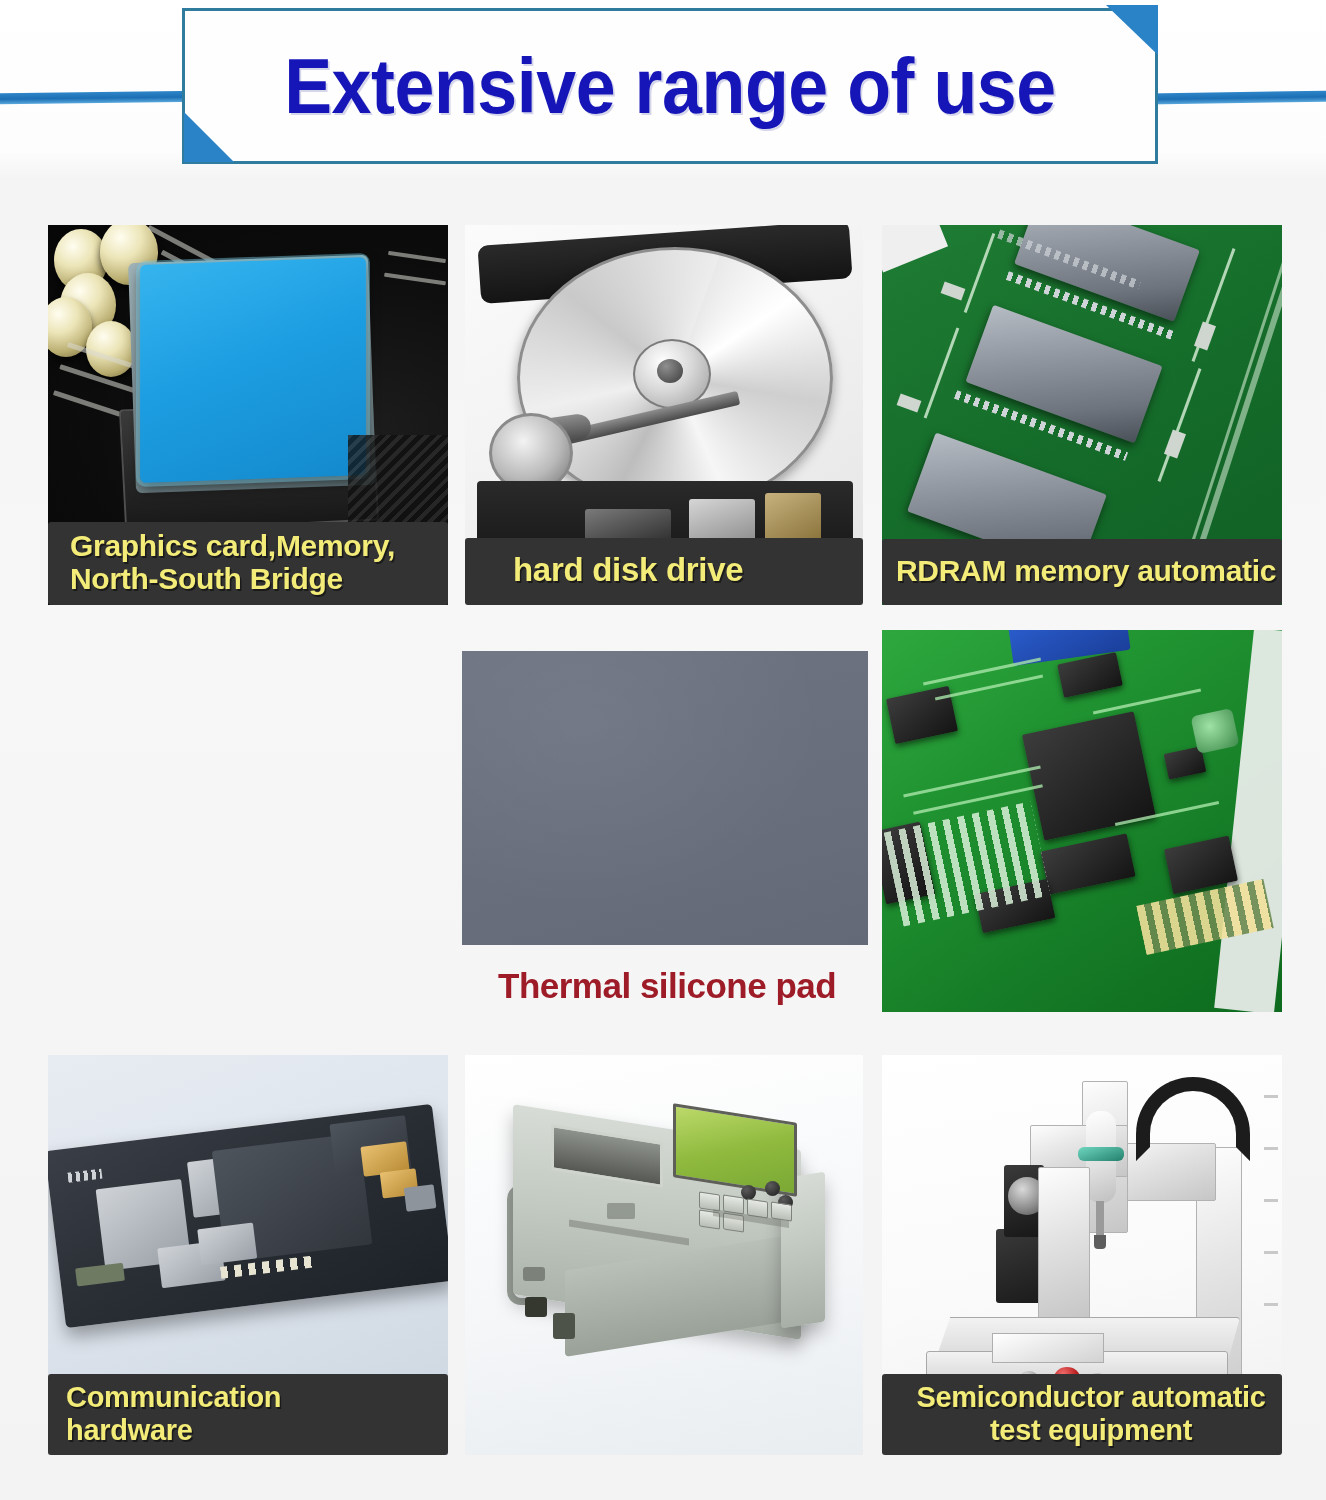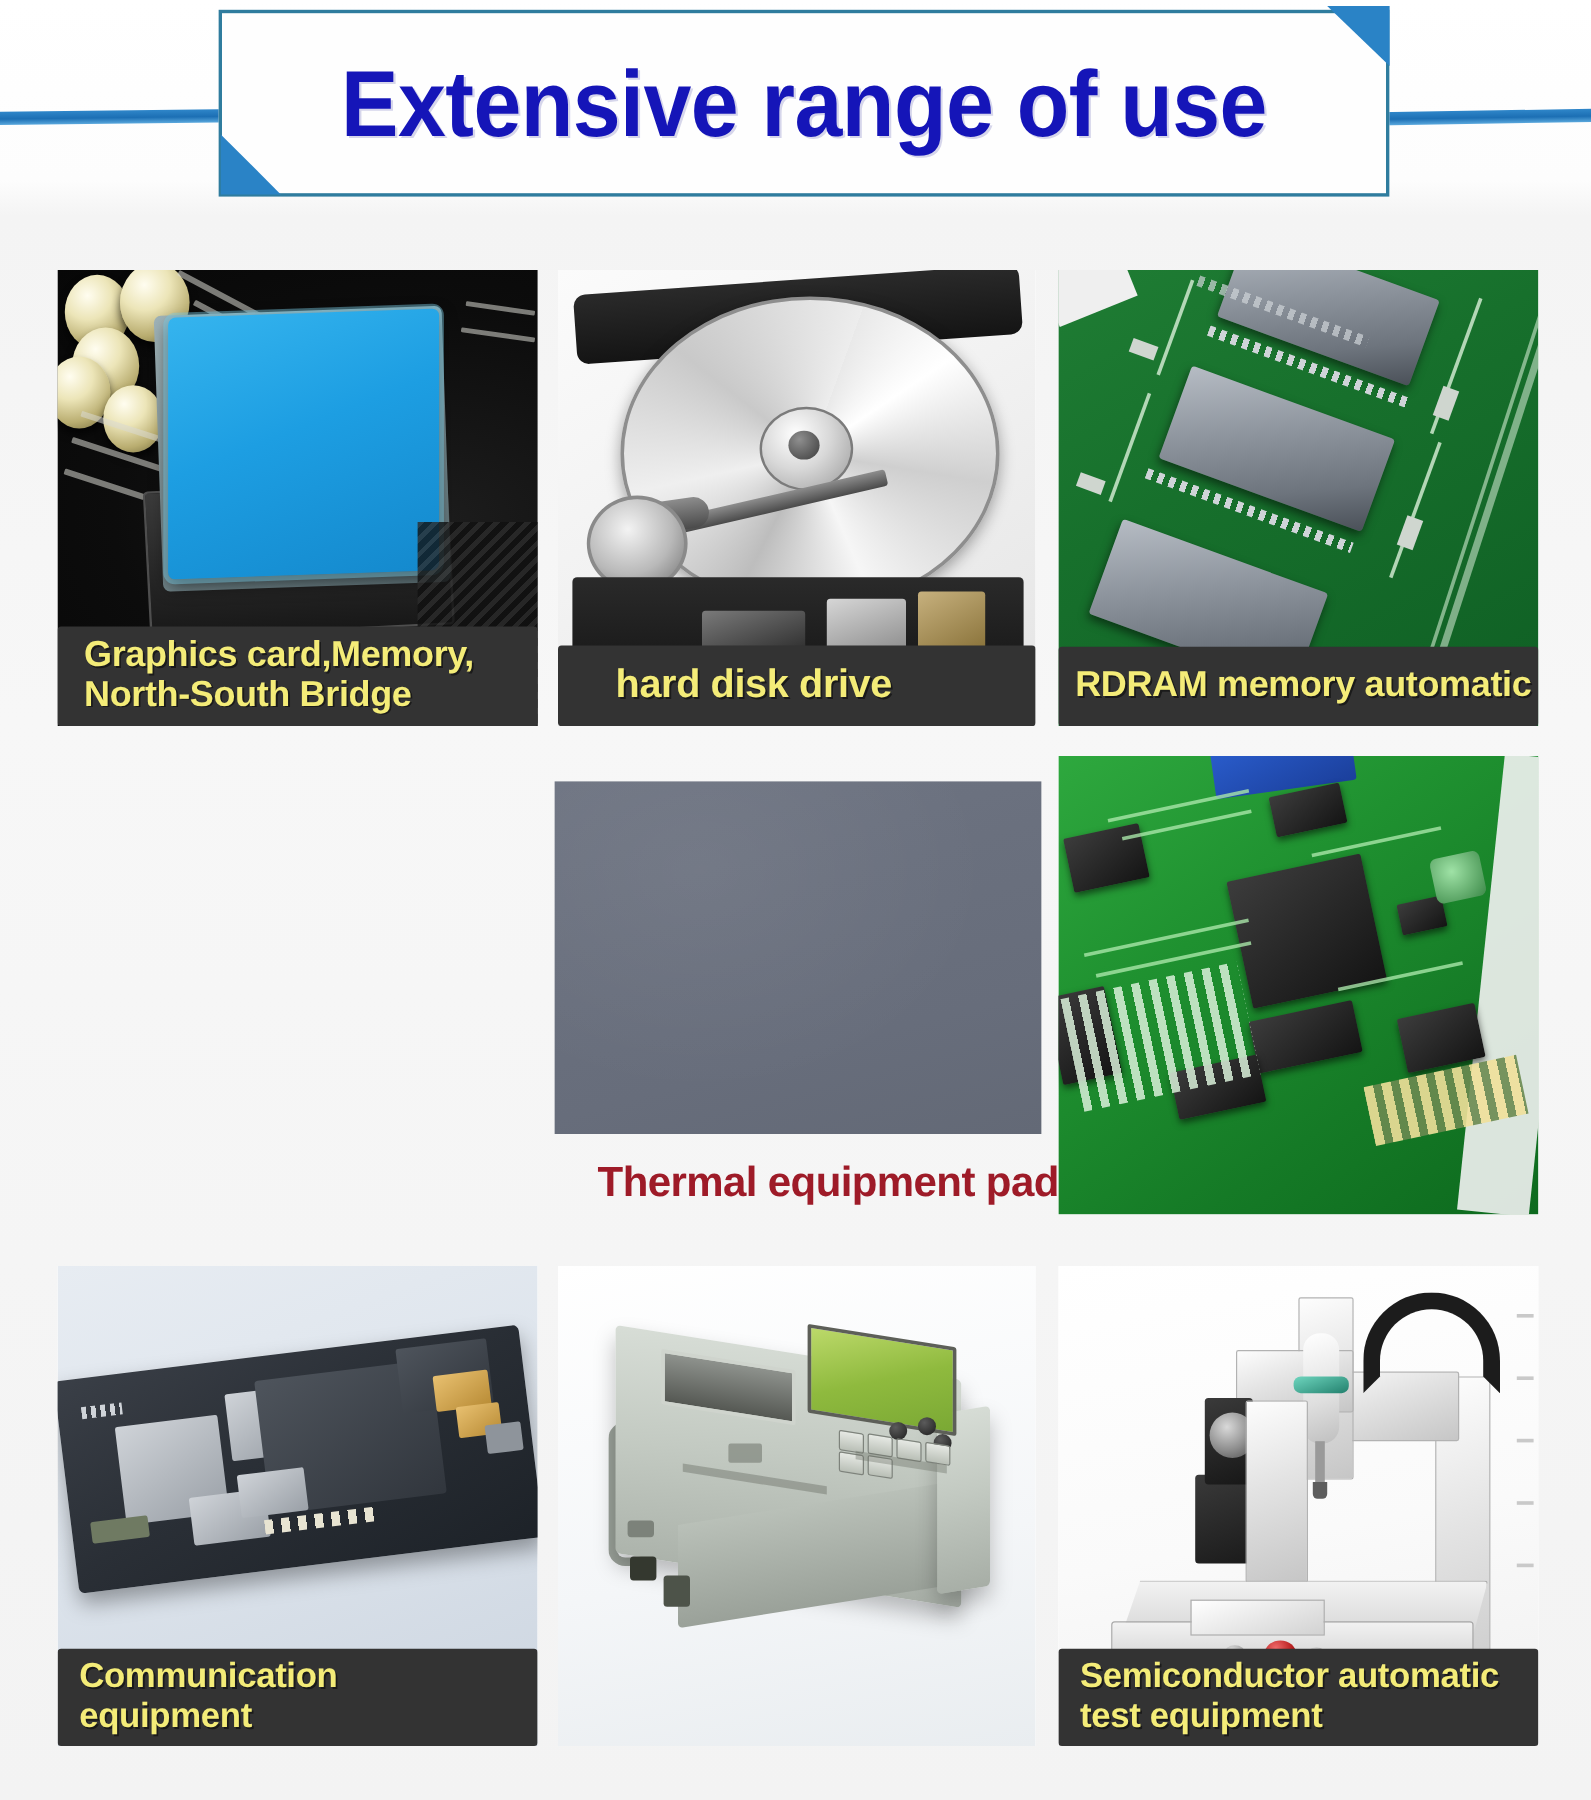--- a/index.html
+++ b/index.html
@@ -407,21 +407,21 @@
 
       <div class="abs" style="left:360px; top:40px; width:6px; height:290px; background:#d8ecd8; opacity:.55; transform:rotate(18deg);"></div>
     </div>
     <div class="caption rdram">RDRAM memory automatic</div>
   </div>
 
 
   <div class="tile" id="tile-thermal-pad" style="left:462px; top:651px; width:406px; height:294px; background:transparent;">
     <div class="pad"></div>
   </div>
-  <div id="caption-thermal-pad" style="left:498px; top:966px;">Thermal equipment pad</div>
+  <div id="caption-thermal-pad" style="left:498px; top:966px;">Thermal silicone pad</div>
 
   <div class="tile" id="tile-auto-pcb" style="left:882px; top:630px; width:400px; height:382px;">
     <div class="photo">
       <div class="abs auto-pcb"></div>
 
       <div class="abs" style="left:128px; top:-18px; width:118px; height:46px;
            background:linear-gradient(160deg,#2b5fd0,#1b3f9b); transform:rotate(-8deg); border-radius:3px;"></div>
 
       <div class="abs" style="left:352px; top:0; width:60px; height:382px; background:#f2f2f2; transform:rotate(6deg); opacity:.9;"></div>
 
@@ -467,21 +467,21 @@
         <div class="abs gold-pad" style="left:330px; top:62px; width:36px; height:26px;"></div>
         <div class="abs" style="left:160px; top:136px; width:92px; height:12px;
              background:repeating-linear-gradient(90deg,#e8e4d2 0 7px,rgba(0,0,0,0) 7px 14px);"></div>
         <div class="abs" style="left:16px; top:120px; width:48px; height:18px; background:#6f7a62; border-radius:2px;"></div>
         <div class="abs" style="left:20px; top:24px; width:34px; height:10px;
              background:repeating-linear-gradient(90deg,#cfd3d8 0 4px,rgba(0,0,0,0) 4px 8px);"></div>
         <div class="abs" style="left:352px; top:80px; width:30px; height:24px; background:#8e949b; border-radius:2px;"></div>
       </div>
     </div>
     <div class="caption tight">Communication
-equipment</div>
+hardware</div>
   </div>
 
   <div class="tile" id="tile-instrument" style="left:465px; top:1055px; width:398px; height:400px;">
     <div class="photo">
       <div class="abs inst-bg"></div>
 
       <div class="abs" style="left:42px; top:130px; width:22px; height:106px;
            border-left:7px solid #9aa199; border-top:7px solid #9aa199; border-bottom:7px solid #9aa199;
            border-radius:14px 0 0 14px;"></div>
 
@@ -508,21 +508,21 @@
       <div class="abs" style="left:58px; top:212px; width:22px; height:14px; background:#7c827a; border-radius:3px;"></div>
       <div class="abs" style="left:60px; top:242px; width:22px; height:20px; background:#34382f; border-radius:3px;"></div>
       <div class="abs" style="left:88px; top:258px; width:22px; height:26px; background:#4d5349; border-radius:3px;"></div>
 
       <div class="abs" style="left:142px; top:148px; width:28px; height:16px; background:#6d7269; opacity:.55; border-radius:2px;"></div>
       <div class="abs" style="left:104px; top:174px; width:120px; height:7px; background:#6d7269; opacity:.45; transform:skewY(9deg);"></div>
       <div class="abs" style="left:248px; top:160px; width:76px; height:7px; background:#6d7269; opacity:.4; transform:skewY(9deg);"></div>
     </div>
   </div>
 
-  <div class="tile" id="tile-robot" style="left:882px; top:1055px; width:400px; height:400px;">
+  <div class="tile" id="tile-robot" style="left:882px; top:1055px; width:400px; height:400px;text-align:center;">
     <div class="photo">
       <div class="abs robot-bg"></div>
 
       <div class="abs rb-part" style="left:314px; top:92px; width:44px; height:284px;"></div>
 
       <div class="abs rb-part" style="left:200px; top:88px; width:132px; height:56px;"></div>
 
       <div class="abs cable-carrier" style="left:254px; top:22px; width:86px; height:56px;"></div>
 
       <div class="abs rb-part" style="left:200px; top:26px; width:44px; height:150px;"></div>

